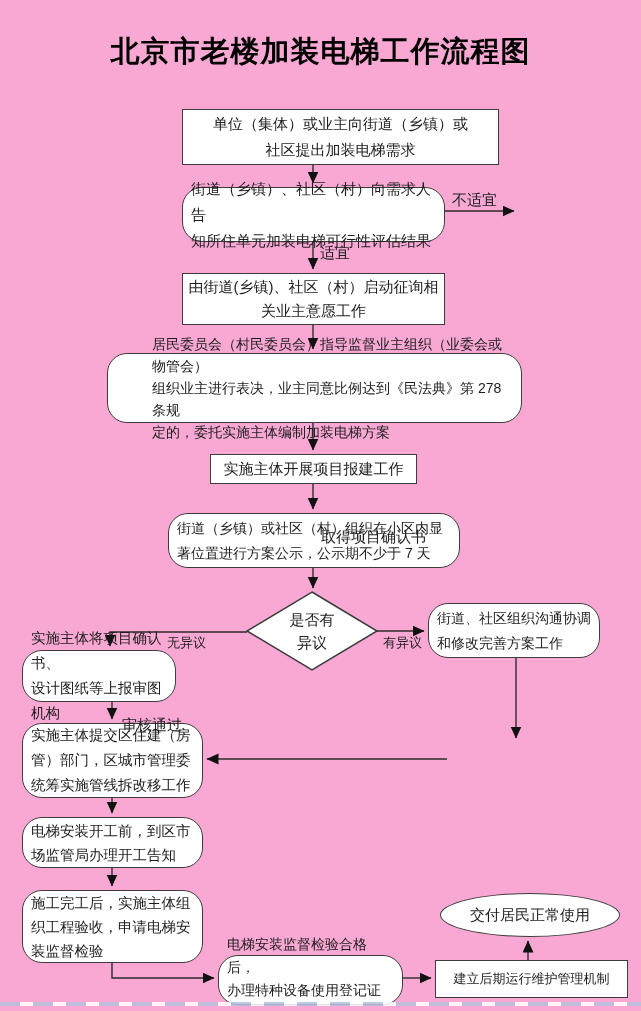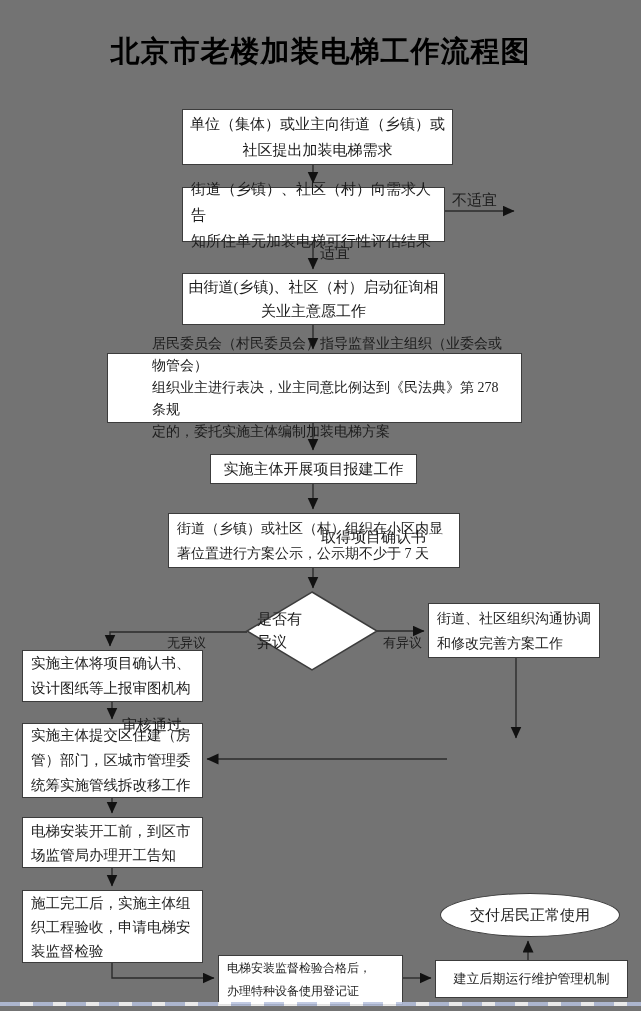--- a/index.html
+++ b/index.html
@@ -1,39 +1,39 @@
 <!DOCTYPE html>
 <html><head>
 <meta charset="utf-8">
 <style>
   html,body{margin:0;padding:0;background:#fff;}
   .canvas{
-    position:relative;width:641px;height:1011px;background:#737373;
-    font-family:Liberation Serif, serif;color:#1c1c1c;
+    position:relative;width:641px;height:1011px;background:#f9a8d4;
+    font-family:Liberation Sans, sans-serif;color:#1c1c1c;
     overflow:hidden;
   }
   .title{
     position:absolute;left:0;top:32px;width:641px;text-align:center;
     font-size:29px;font-weight:bold;letter-spacing:1px;color:#000;
   }
   .node{
     position:absolute;box-sizing:border-box;background:#fff;
     border:1.6px solid #3c3c3c;font-size:15px;line-height:26px;
     white-space:pre-line;color:#1c1c1c;
   }
   .center{display:flex;align-items:center;justify-content:center;text-align:center;}
-  .leftal{padding:2px 8px;text-align:left;display:flex;align-items:center;}
+  .leftal{padding:2px 8px;text-align:left;display:flex;align-items:center;border-radius:20px;}
   .ellipse{border-radius:50%;}
   .svg-layer{position:absolute;left:0;top:0;width:641px;height:1011px;pointer-events:none;}
   .edge-label{
     position:absolute;font-size:15px;color:#1c1c1c;white-space:nowrap;
   }
   .edge-label.small{font-size:13px;}
   .diamond-text{
-    position:absolute;left:257px;top:608px;width:110px;text-align:left;
+    position:absolute;left:257px;top:608px;width:110px;text-align:center;
     font-size:15px;line-height:23px;white-space:pre-line;
   }
   .bottom-strip{
     position:absolute;left:0;top:1002px;width:641px;height:4px;
     background:repeating-linear-gradient(to right,#b6c1de 0px,#b6c1de 20px,#ffffff 20px,#ffffff 33px);
     opacity:.85;
   }
 </style>
 </head>
 <body>
@@ -63,21 +63,21 @@
       <path d="M112 702 V719" marker-end="url(#arr)"></path>
       <path d="M112 798 V813" marker-end="url(#arr)"></path>
       <path d="M112 868 V886" marker-end="url(#arr)"></path>
       <path d="M112 963 V978 H214" marker-end="url(#arr)"></path>
       <path d="M403 978 H431" marker-end="url(#arr)"></path>
       <path d="M528 960 V941" marker-end="url(#arr)"></path>
     </g>
     <polygon points="312,592 377,631 312,670 247,631" fill="#ffffff" stroke="#3c3c3c" stroke-width="1.5"></polygon>
   </svg>
 
-  <div class="node center" style="left:182px;top:109px;width:271px;height:56px;">
+  <div class="node center" style="left:182px;top:109px;width:317px;height:56px;">
     <span>单位（集体）或业主向街道（乡镇）或
 社区提出加装电梯需求</span>
   </div>
 
   <div class="node leftal" style="left:182px;top:187px;width:263px;height:55px;">
     <span>街道（乡镇）、社区（村）向需求人告
 知所住单元加装电梯可行性评估结果</span>
   </div>
 
 
@@ -103,21 +103,21 @@
 
   <div class="diamond-text">是否有
 异议</div>
 
   <div class="node leftal" style="left:428px;top:603px;width:172px;height:55px;font-size:14px;line-height:25px;">
     <span>街道、社区组织沟通协调
 和修改完善方案工作</span>
   </div>
 
 
-  <div class="node leftal" style="left:22px;top:650px;width:181px;height:52px;line-height:25px;font-size:14.5px;">
+  <div class="node leftal" style="left:22px;top:650px;width:154px;height:52px;line-height:25px;font-size:14.5px;">
     <span>实施主体将项目确认书、
 设计图纸等上报审图机构</span>
   </div>
 
   <div class="node leftal" style="left:22px;top:723px;width:181px;height:75px;line-height:25px;font-size:14.5px;">
     <span>实施主体提交区住建（房
 管）部门，区城市管理委
 统筹实施管线拆改移工作</span>
   </div>
 
@@ -125,21 +125,21 @@
     <span>电梯安装开工前，到区市
 场监管局办理开工告知</span>
   </div>
 
   <div class="node leftal" style="left:22px;top:890px;width:181px;height:73px;line-height:24px;font-size:14.5px;">
     <span>施工完工后，实施主体组
 织工程验收，申请电梯安
 装监督检验</span>
   </div>
 
-  <div class="node leftal" style="left:218px;top:955px;width:185px;height:50px;font-size:12px;line-height:23px;">
+  <div class="node leftal" style="left:218px;top:955px;width:185px;height:50px;font-size:14px;line-height:23px;align-items:flex-end;">
     <span>电梯安装监督检验合格后，
 办理特种设备使用登记证</span>
   </div>
 
   <div class="node center" style="left:435px;top:960px;width:193px;height:38px;font-size:13px;line-height:20px;">
     <span>建立后期运行维护管理机制</span>
   </div>
 
   <div class="node center ellipse" style="left:440px;top:893px;width:180px;height:44px;line-height:20px;">
     <span>交付居民正常使用</span>

